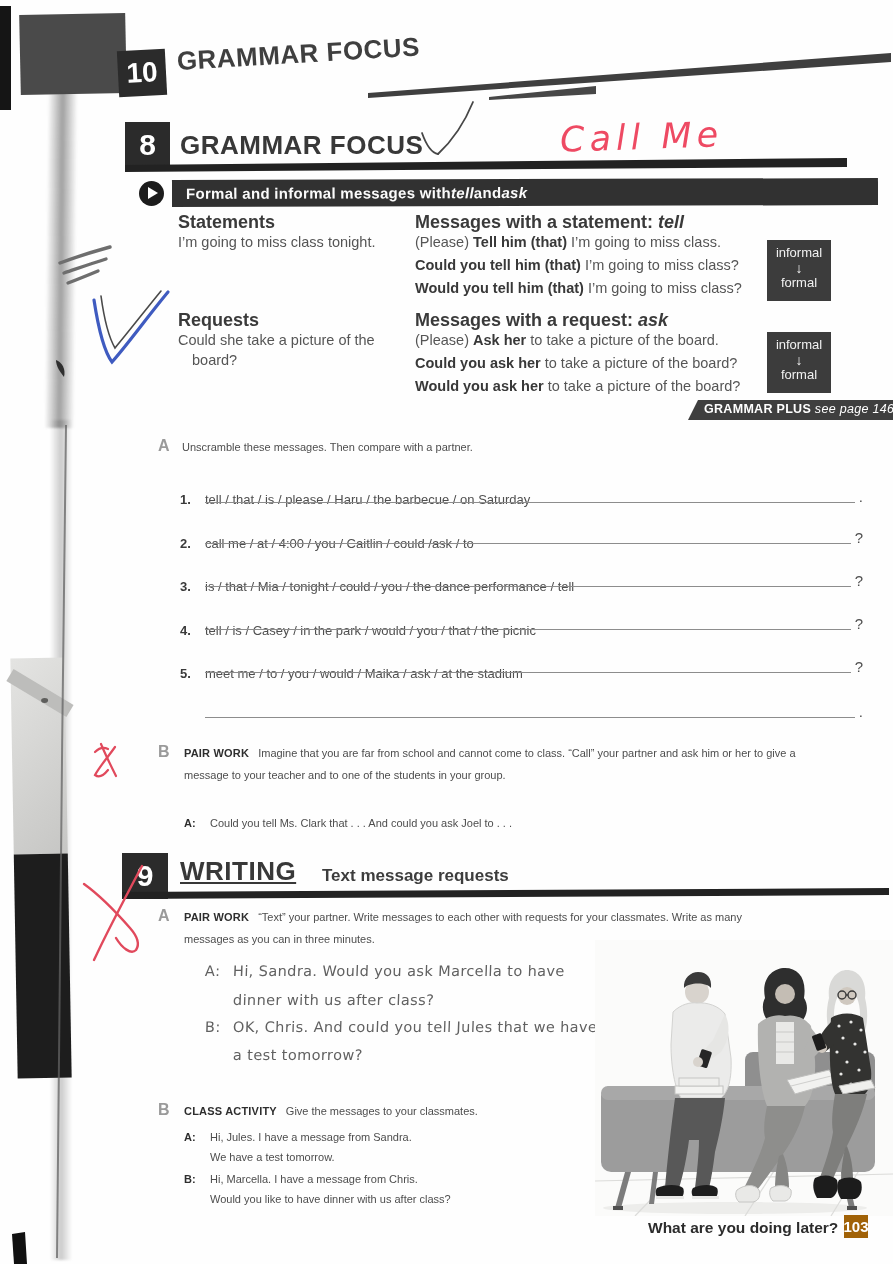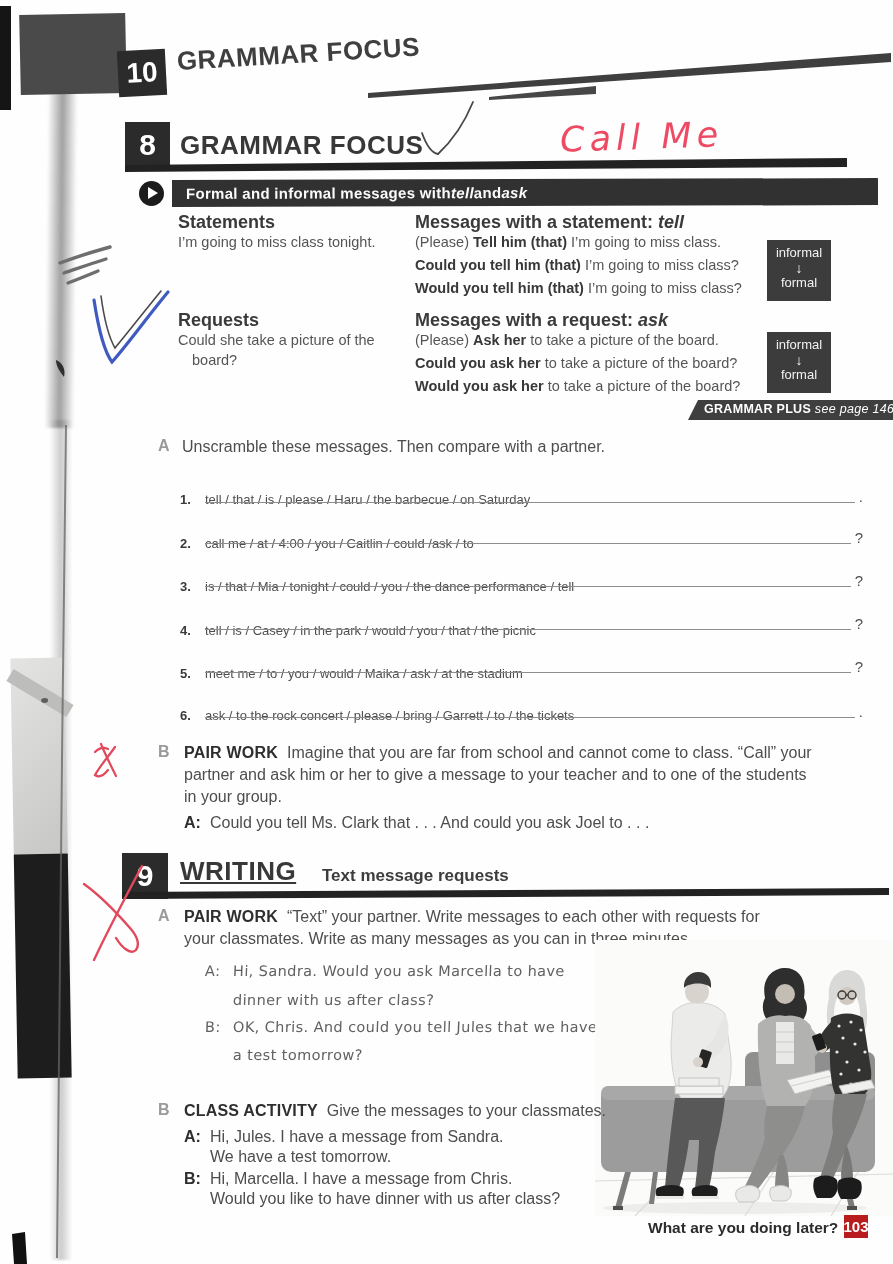--- a/index.html
+++ b/index.html
@@ -51,42 +51,42 @@
   .inf-box{left:767px;width:64px;height:61px;background:#3c3c3c;color:#f2f2f2;
       font-size:13px;text-align:center;line-height:16px;padding-top:5px;box-sizing:border-box;}
   .inf-box .arr{font-size:14px;line-height:14px;}
   .gplus{left:688px;top:400px;background:#3f3f3f;color:#fff;font-size:12.5px;height:20px;
       padding:2px 10px 0 16px;box-sizing:border-box;letter-spacing:.3px;
       clip-path:polygon(10px 0,100% 0,100% 100%,0 100%);white-space:nowrap;}
   .gplus i{font-weight:normal;}
 
   
   .sec-letter{font-size:16px;font-weight:bold;color:#9a9a9a;}
-  .para{font-size:16px;color:#4d4d4d;line-height:22px;}
+  .para{font-size:11px;color:#4d4d4d;line-height:22px;}
   .tag{color:#2e2e2e;margin-right:9px;letter-spacing:.2px;}
   .spk{color:#2e2e2e;display:inline-block;width:26px;}
   .item{font-size:13px;color:#4f4f4f;white-space:nowrap;margin-top:28px;}
   .inum{display:inline-block;width:25px;font-weight:bold;color:#3a3a3a;}
   .answer{left:205px;width:658px;display:flex;align-items:flex-end;height:16px;}
   .aline{flex:1;border-bottom:1.4px solid #8d8d8d;height:15px;}
   .apunct{font-size:15px;color:#4f4f4f;margin-left:4px;line-height:13px;}
 
   
   .sec9-badge{left:122px;top:853px;width:46px;height:46px;font-size:30px;}
   .sec9-title{left:180px;top:856px;font-size:26px;font-weight:bold;color:#383838;letter-spacing:.5px;text-decoration:underline;}
   .sec9-sub{left:322px;top:866px;font-size:17px;font-weight:bold;color:#3d3d3d;}
 
   
   .msg-line{font-family:"DejaVu Sans",sans-serif;font-size:14.5px;color:#616161;
       letter-spacing:.4px;transform:skewX(-2deg);white-space:nowrap;}
   .mspk{display:inline-block;width:28px;}
 
   
   .footer-q{left:648px;top:1219px;font-size:15.5px;font-weight:bold;color:#2c2c2c;white-space:nowrap;}
-  .page-num{left:844px;top:1215px;width:24px;height:23px;background:#b91c1c;color:#fff;
+  .page-num{left:844px;top:1215px;width:24px;height:23px;background:#a16207;color:#fff;
       font-size:15px;font-weight:bold;display:flex;align-items:center;justify-content:center;}
 
   svg.overlay{position:absolute;left:0;top:0;pointer-events:none;}
   .photo{left:595px;top:940px;width:298px;height:276px;}
 </style>
 </head>
 <body>
 
 <div id="page">
 
@@ -178,21 +178,20 @@
       <div class="aline"></div>
       <span class="apunct">?</span>
     </div>
 
   <div class="abs item" style="left:180px;top:638px"><b class="inum">5.</b><span>meet me / to / you / would / Maika / ask / at the stadium</span></div>
   <div class="abs answer" style="top:657px">
       <div class="aline"></div>
       <span class="apunct">?</span>
     </div>
 
-  <div class="abs item" style="left:180px;top:680px"><b class="inum">6.</b><span>ask / to the rock concert / please / bring / Garrett / to / the tickets</span></div>
   <div class="abs answer" style="top:702px">
       <div class="aline"></div>
       <span class="apunct">.</span>
     </div>
 
   <div class="abs sec-letter" style="left:158px;top:743px">B</div>
   <div class="abs para" style="left:184px;top:742px;width:632px">
     <b class="tag">PAIR WORK</b><span>Imagine that you are far from school and cannot come to class. “Call” your partner and ask him or her to give a message to your teacher and to one of the students in your group.</span>
   </div>
   <div class="abs para" style="left:184px;top:812px;width:660px">

